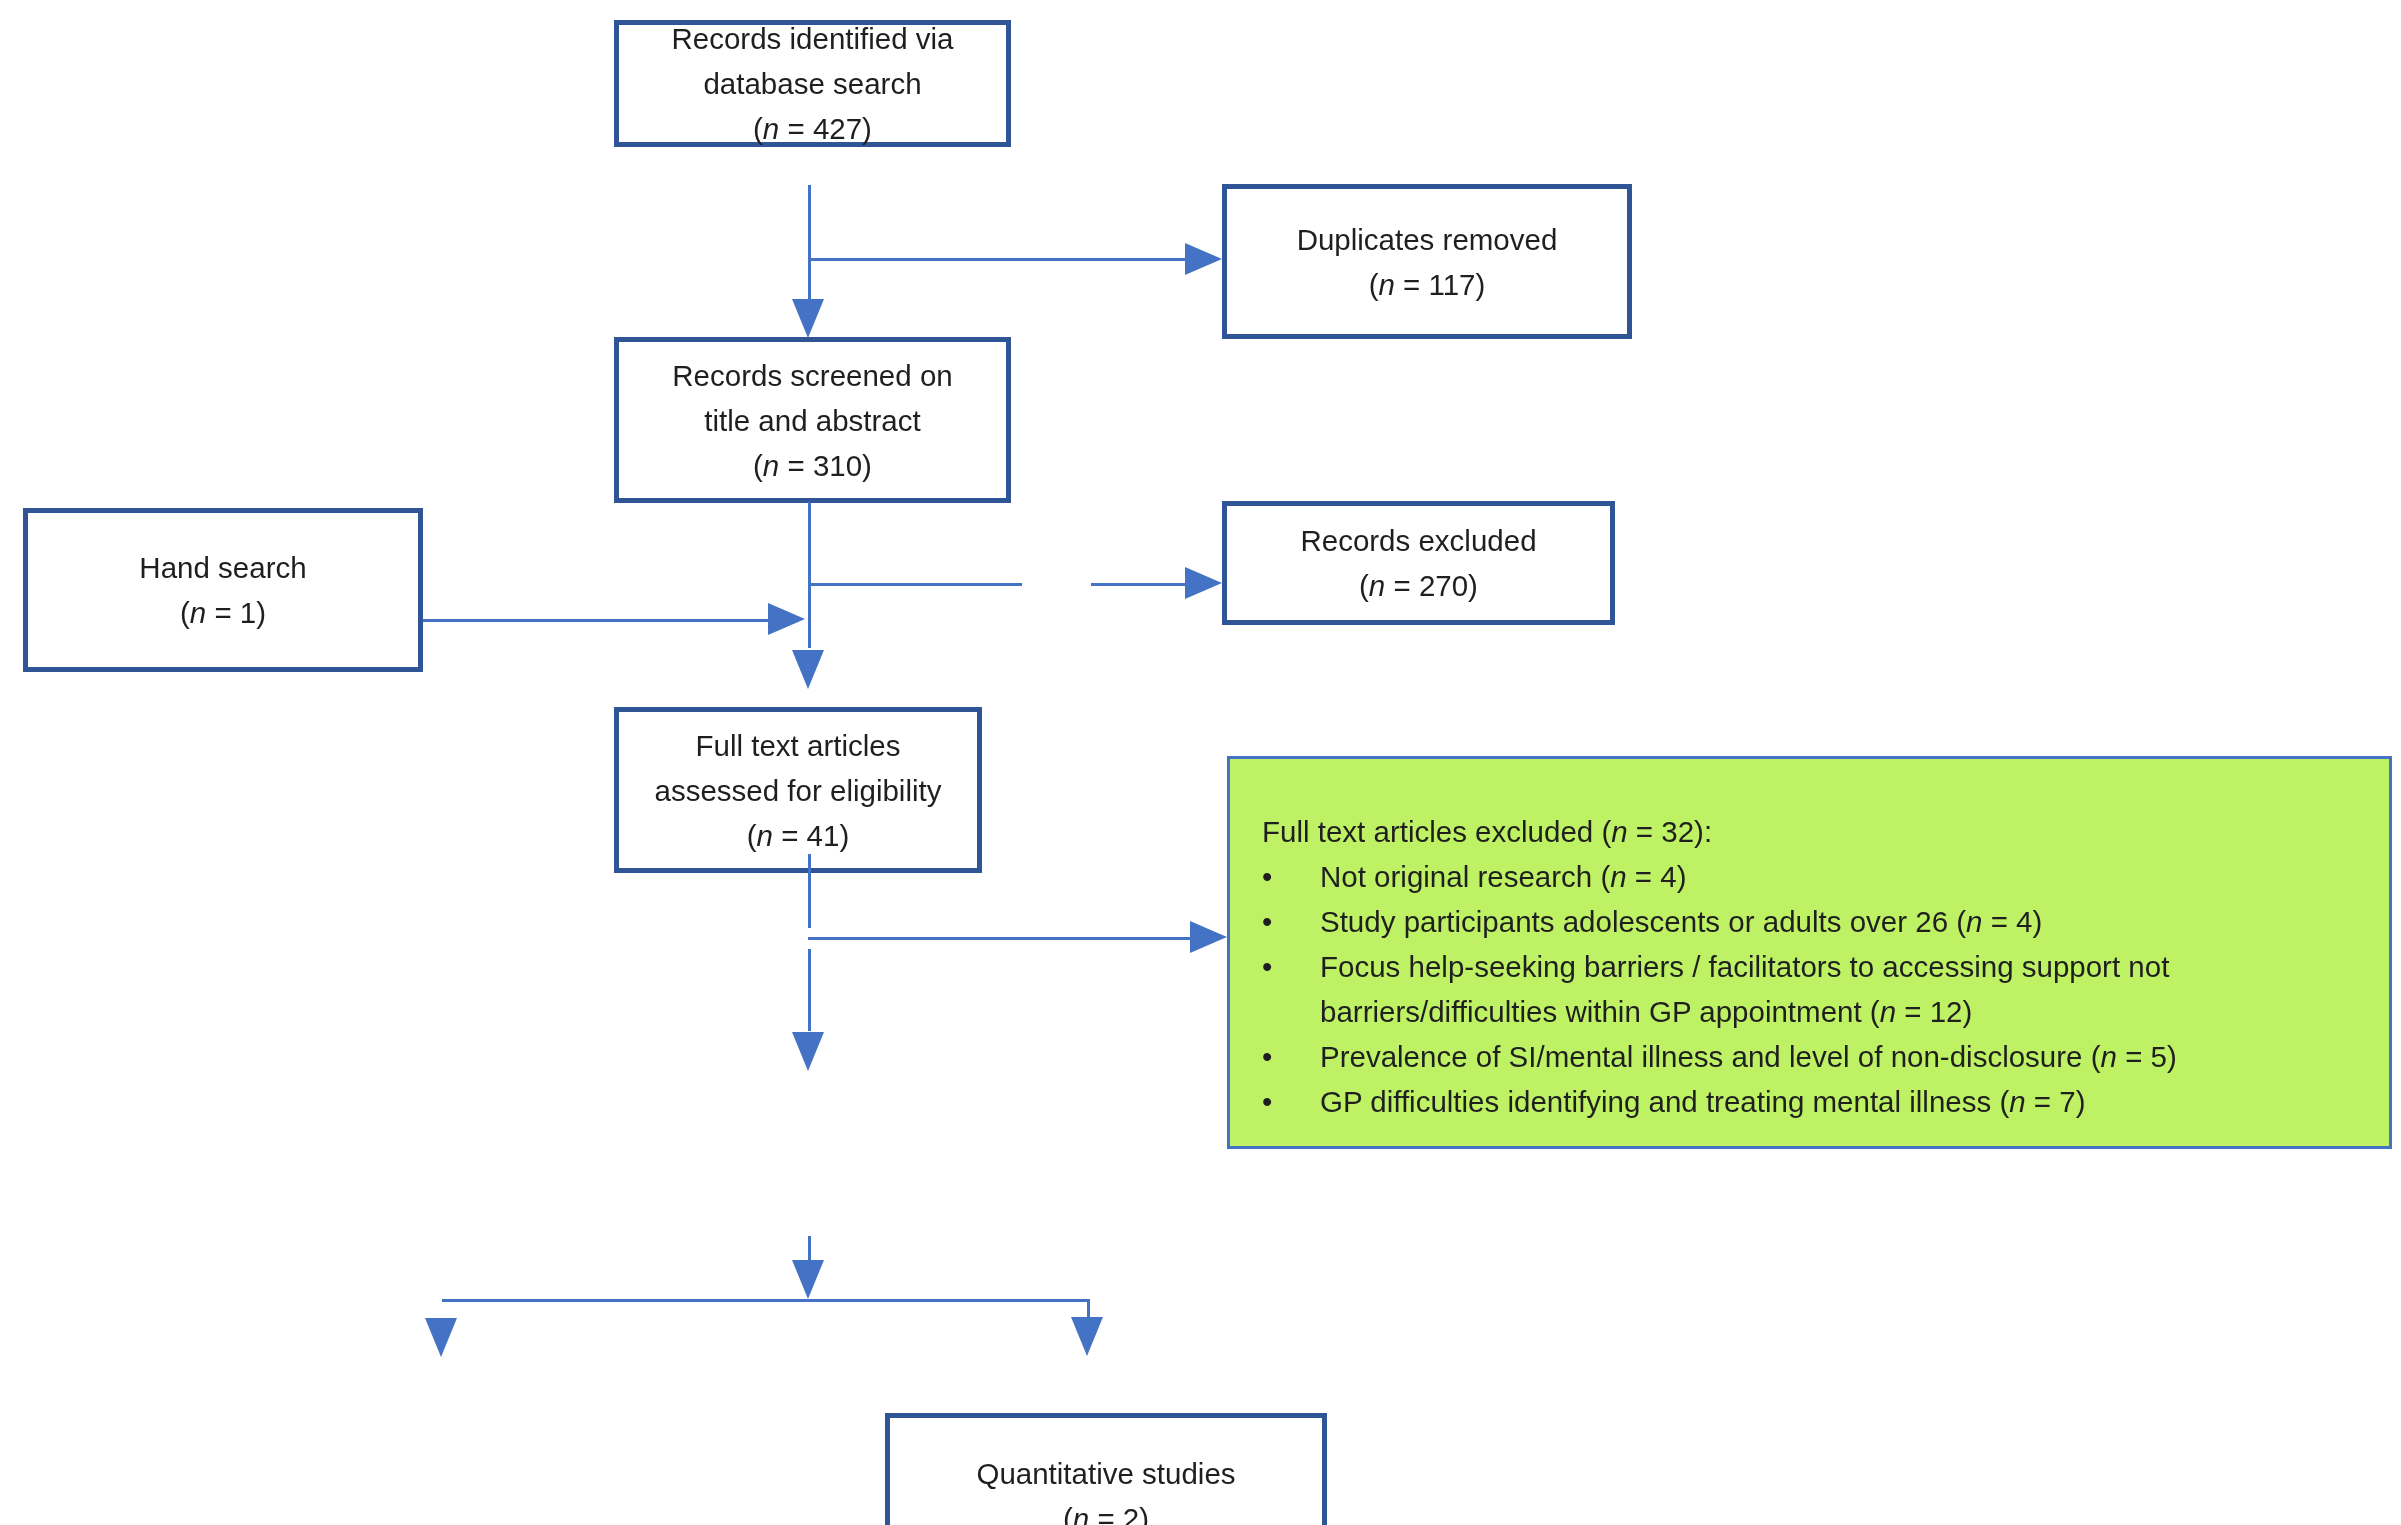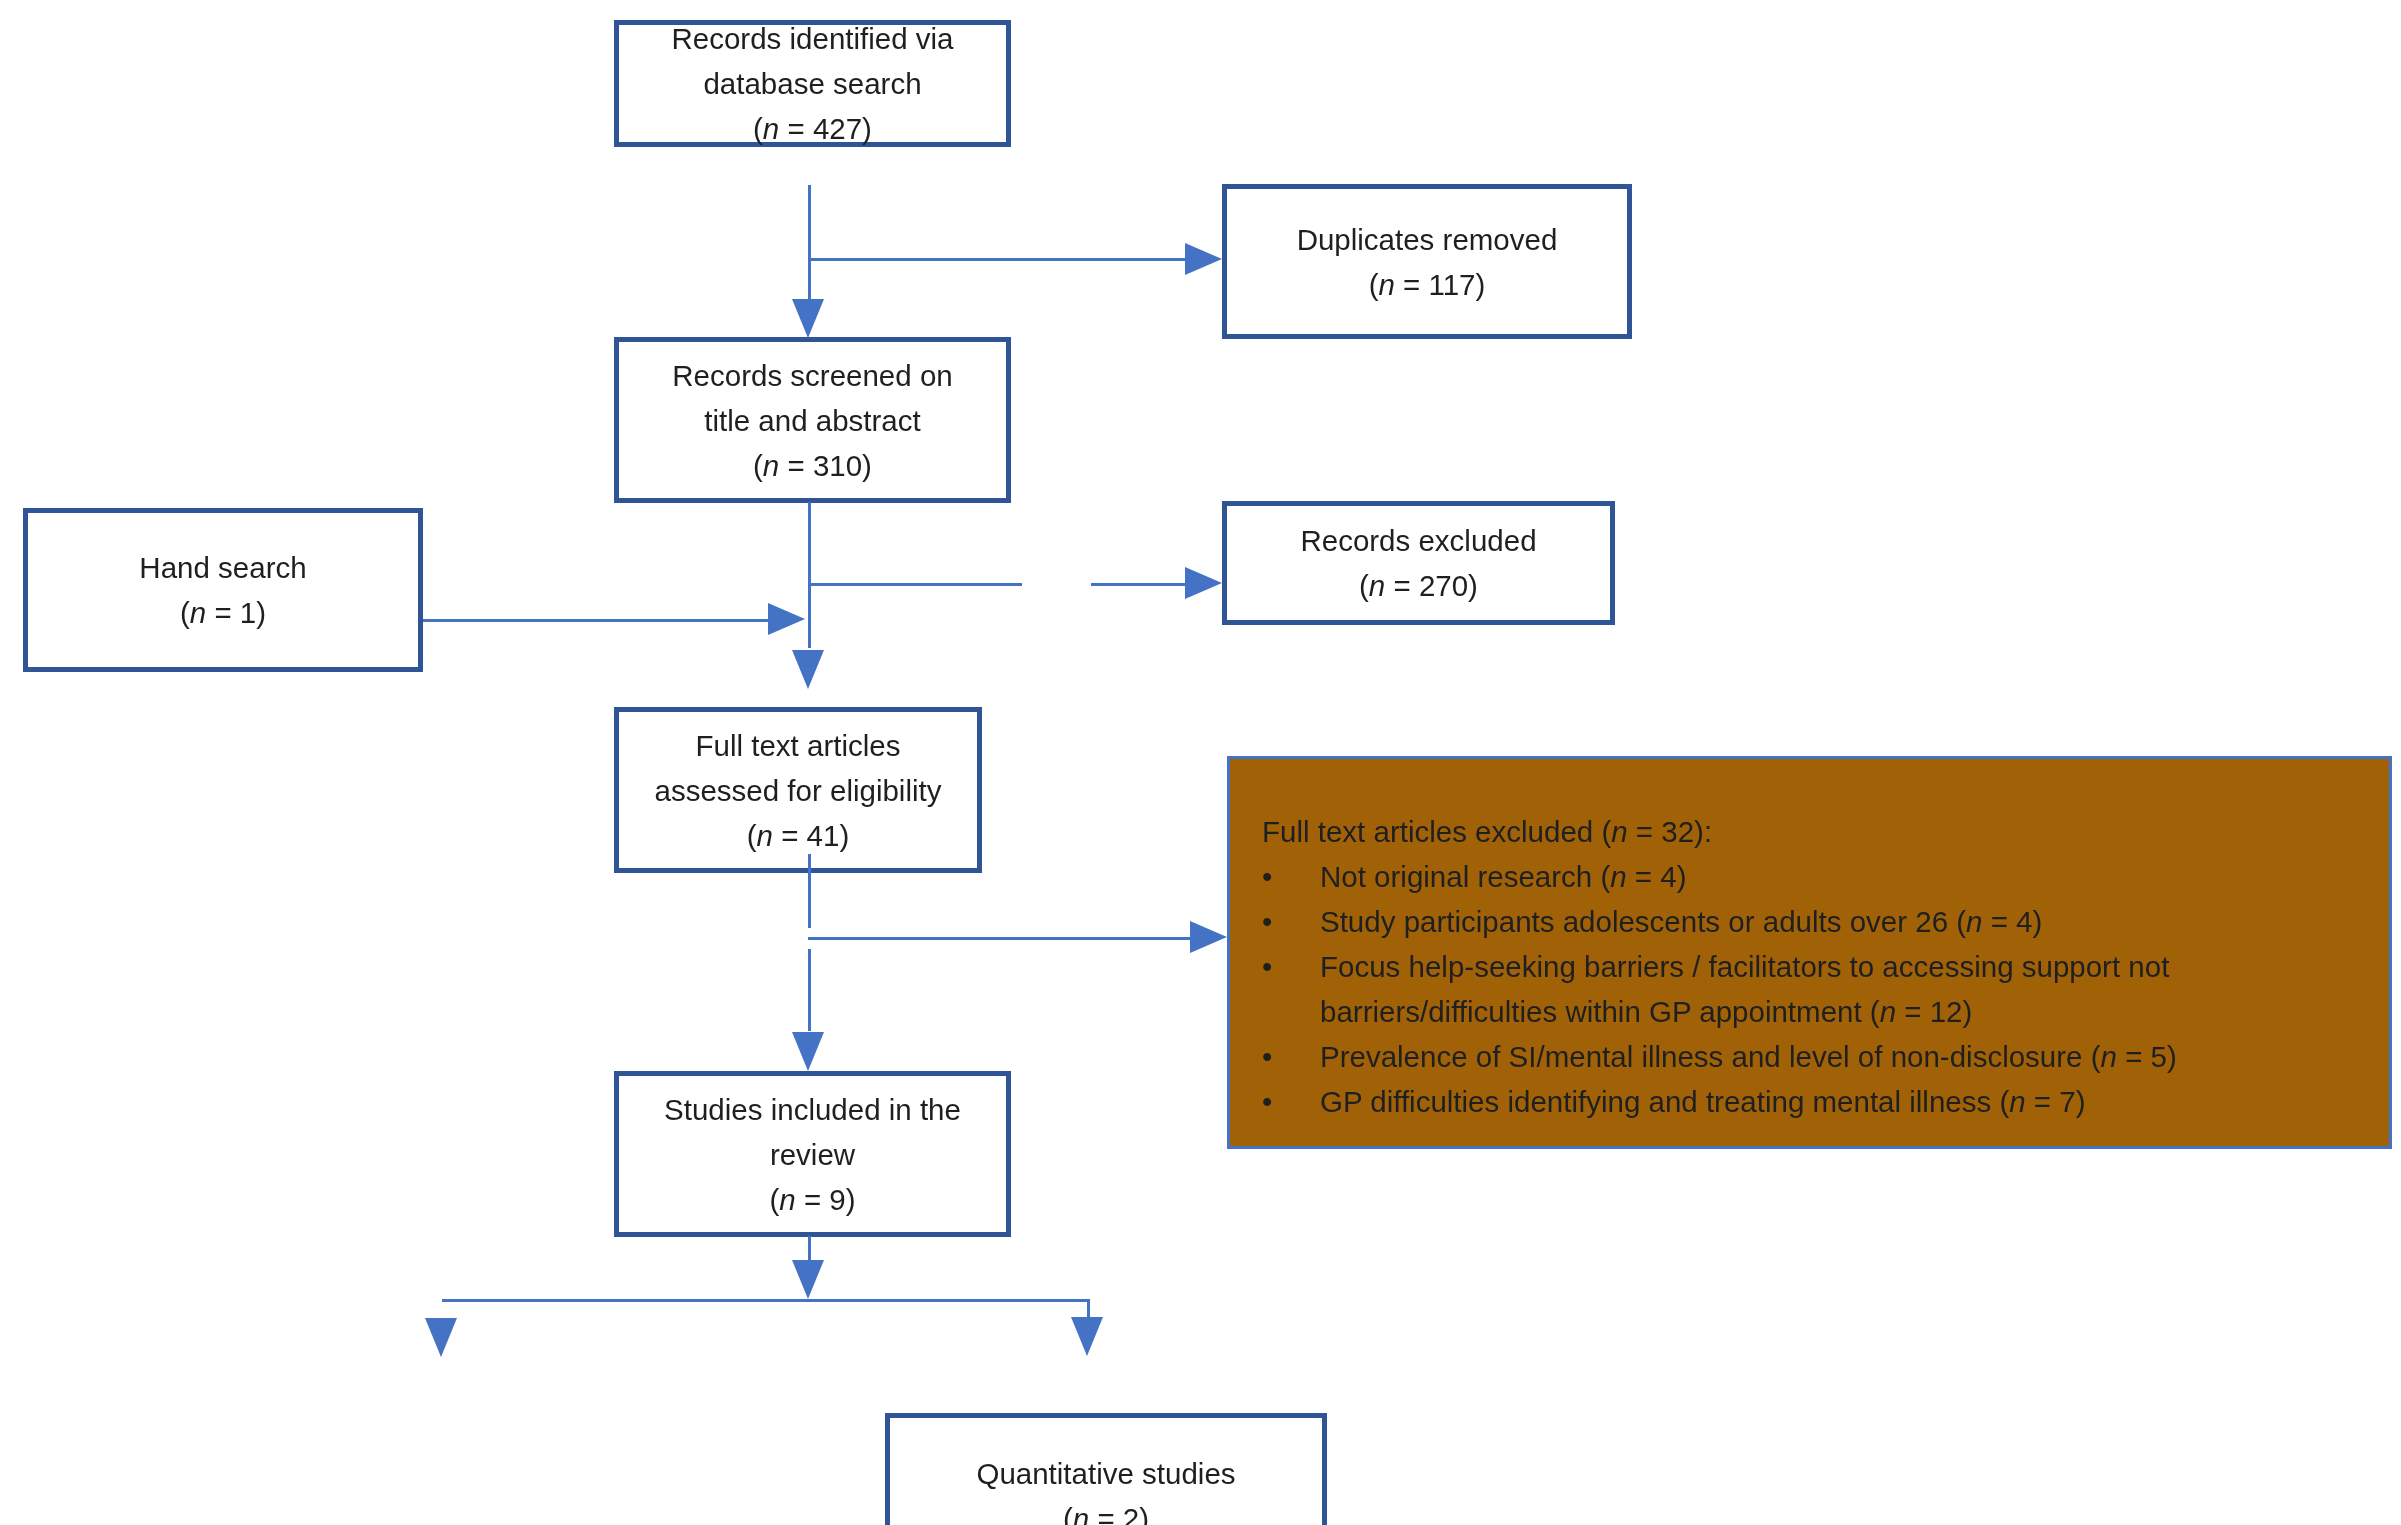--- a/index.html
+++ b/index.html
@@ -22,21 +22,21 @@
     box-sizing:border-box;
     background:#fff;
     border:5.1px solid var(--box_border);
     display:flex;align-items:center;justify-content:center;
     text-align:center;
     font-size:29.5px;line-height:45px;
   }
   .panel{
     position:absolute;
     box-sizing:border-box;
-    background:#a16207;
+    background:#bef264;
     border:3.2px solid var(--panel_border);
     font-size:29.5px;line-height:45px;
     padding:50px 51px 19px 32px;
     text-align:left;
   }
   .panel-title{white-space:nowrap;}
   .bullet-row{display:flex;align-items:flex-start;}
   .bullet-dot{flex:0 0 58px;}
   .bullet-text{flex:1 1 auto;}
   .hline,.vline{position:absolute;background:var(--connector);}
@@ -104,23 +104,20 @@
           <span class="bullet-dot">•</span>
           <span class="bullet-text">Prevalence of SI/mental illness and level of non-disclosure (<i>n</i> = 5)</span>
         </div>
         <div class="bullet-row">
           <span class="bullet-dot">•</span>
           <span class="bullet-text">GP difficulties identifying and treating  mental illness (<i>n</i> = 7)</span>
         </div>
       </div>
   </div>
 
-  <div class="box" style="left:614px;top:1071px;width:397px;height:166px;">
-    <div>Studies included in the<br>review<br>(<i>n</i> = 9)</div>
-  </div>
 
 
   <div class="box" style="left:885px;top:1413px;width:442px;height:165px;">
     <div>Quantitative studies<br>(<i>n</i> = 2)</div>
   </div>
 
   <div class="vline" style="left:808px;top:185px;height:116px;"></div>
   <div class="ah-down" style="left:792px;top:299px;"></div>
   <div class="hline" style="left:808px;top:258px;width:377px;"></div>
   <div class="ah-right" style="left:1185px;top:243px;"></div>

